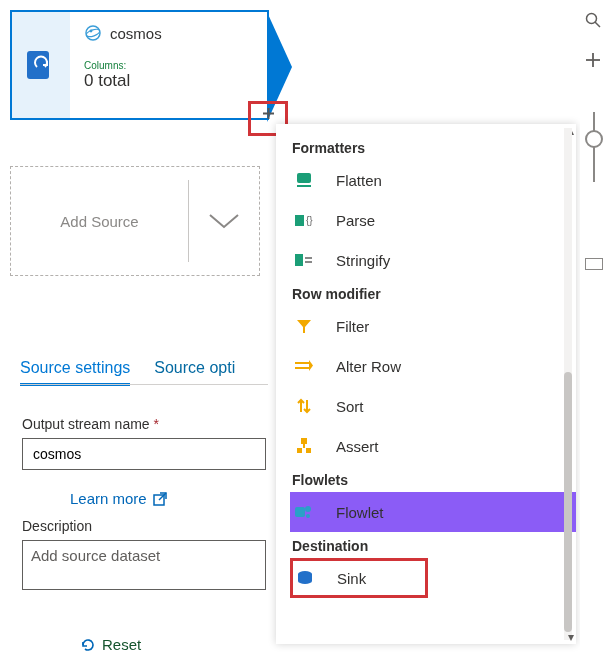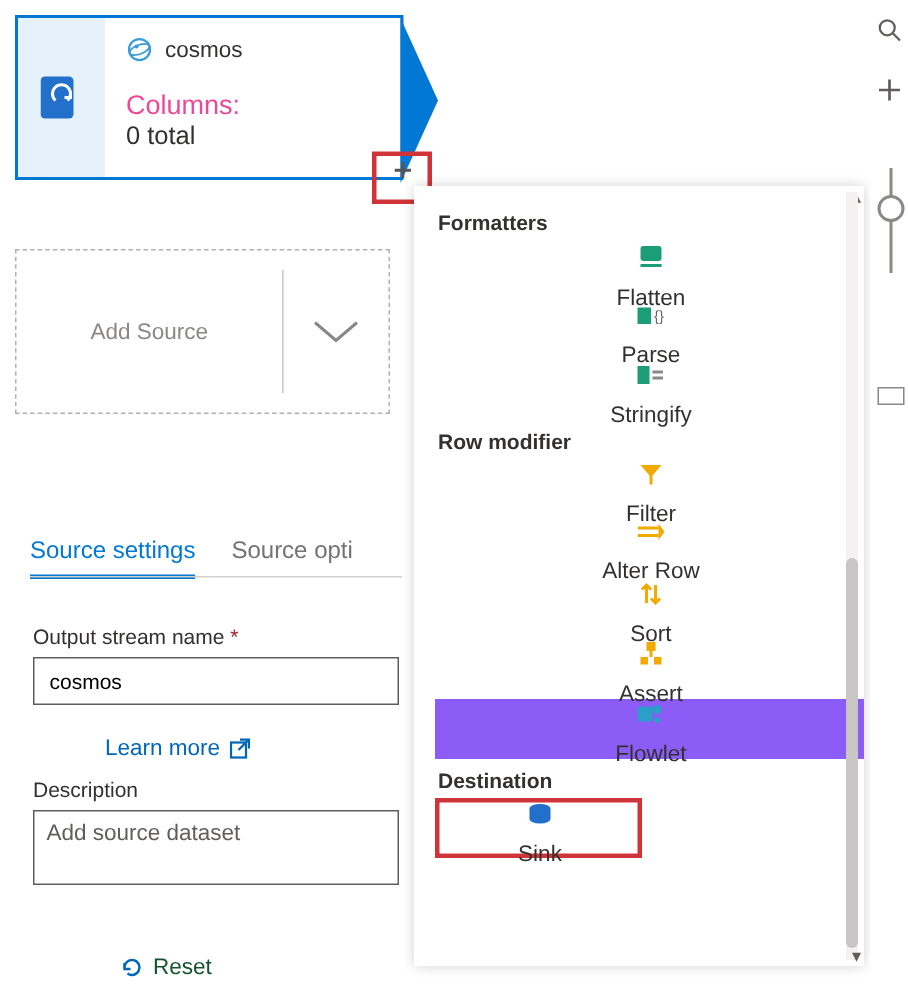--- a/index.html
+++ b/index.html
@@ -18,21 +18,21 @@
     border-top:55px solid transparent;
     border-bottom:55px solid transparent;
     border-left:25px solid #0078d4;
   }
   .node-left {
     width:58px; background:#e6f2fb;
     display:flex; align-items:center; justify-content:center;
   }
   .node-body { padding:12px 8px 8px 14px; }
   .node-title { display:flex; align-items:center; gap:8px; font-size:15px; color:#323130; margin-bottom:18px;}
-  .cols-label { font-size:18px; color:#ec4899; }
+  .cols-label { font-size:10px; color:#15803d; }
   .cols-val   { font-size:17px; color:#323130; }
 
   
   .red-box-plus{
     position:absolute; top:101px; left:248px;
     width:40px; height:35px; border:3px solid #d13438;
     display:flex; align-items:flex-start; justify-content:center;
     font-size:12px; padding-top:4px; color:#555;
   }
 
@@ -42,21 +42,21 @@
     width:250px; height:110px;
     border:1.5px dashed #b3b0ad;
     display:flex; align-items:center;
   }
   .add-source-label{ flex:1; text-align:center; color:#8a8886; font-size:15px;}
   .add-source-sep  { width:0; border-left:1px solid #c8c6c4; height:76%; }
   .chev { width:70px; display:flex; align-items:center; justify-content:center;}
 
   
   .tabs { position:absolute; top:359px; left:20px; display:flex; gap:24px; font-size:16px;justify-content:flex-end;}
-  .tab { padding-bottom:6px; color:#737373; cursor:pointer; }
+  .tab { padding-bottom:6px; color:#0369a1; cursor:pointer; }
   .tab.active { color:#0078d4; border-bottom:3px solid #0078d4;}
   .tabs-line { position:absolute; top:384px; left:20px; width:248px; height:1px; background:#d2d0ce;}
 
   
   .field-label { position:absolute; top:416px; left:22px; font-size:14px; }
   .req { color:#a4262c; }
   .out-input {
     position:absolute; top:438px; left:22px; width:244px; height:32px;
     border:1px solid #605e5c; padding:0 10px; font-size:14px;
   }
@@ -75,24 +75,23 @@
     background:#fff;
     box-shadow: 0 0 8px rgba(0,0,0,.18);
     padding:10px 0 8px 14px;
     overflow:hidden;
   }
   .panel-track{ position:absolute; right:4px; top:4px; bottom:4px; width:8px; background:#f3f2f1;}
   .panel-thumb{ position:absolute; right:4px; top:248px; height:260px; width:8px; background:#c8c6c4; border-radius:4px;}
   .panel-arrow{ position:absolute; right:2px; font-size:12px; color:#605e5c;}
   .grp-title{ font-size:14px; font-weight:600; margin:6px 0 4px 2px;}
   .panel-item{
-    display:flex; align-items:center; gap:10px;
+    display:flex; align-items:center; gap:22px;
     height:40px; padding-left:2px; font-size:15px; color:#323130;
     border:2px solid transparent;
-    flex-direction:column;
   }
   .panel-item.hover{ background:#8b5cf6;}
   .panel-item .ico{ width:20px; height:20px; display:flex; align-items:center; justify-content:center;}
   .red-sink{ border:3px solid #d13438; width:138px; }
 
   
   .rail{ position:absolute; right:0; top:0; bottom:0; width:25px; background:#fff; }
   .rail-item{ width:25px; height:40px; display:flex; align-items:center; justify-content:center; color:#605e5c; font-size:18px;}
   .rail-circle{ position:absolute; right:2px; top:130px; width:18px; height:18px; border:2px solid #8a8886; border-radius:50%; background:#fff;}
   .rail-line{ position:absolute; right:10px; top:112px; width:2px; height:70px; background:#8a8886;}
@@ -245,20 +244,21 @@
         <svg width="16" height="16">
           <rect x="5" y="0" width="6" height="6" fill="#f2a900"></rect>
           <line x1="8" y1="6" x2="8" y2="10" stroke="#f2a900" stroke-width="2"></line>
           <rect x="1" y="10" width="5" height="5" fill="#f2a900"></rect>
           <rect x="10" y="10" width="5" height="5" fill="#f2a900"></rect>
         </svg>
       </span>
     <span>Assert</span>
   </div>
 
+  <div class="grp-title">Flowlets</div>
   <div class="panel-item hover">
     <span class="ico">
         <svg width="18" height="16">
           <rect x="0" y="3" width="10" height="10" rx="2" fill="#2aa0c8"></rect>
           <circle cx="13" cy="5" r="3" fill="#2aa0c8"></circle>
           <circle cx="13" cy="12" r="2" fill="#2aa0c8"></circle>
         </svg>
       </span>
     <span>Flowlet</span>
   </div>

